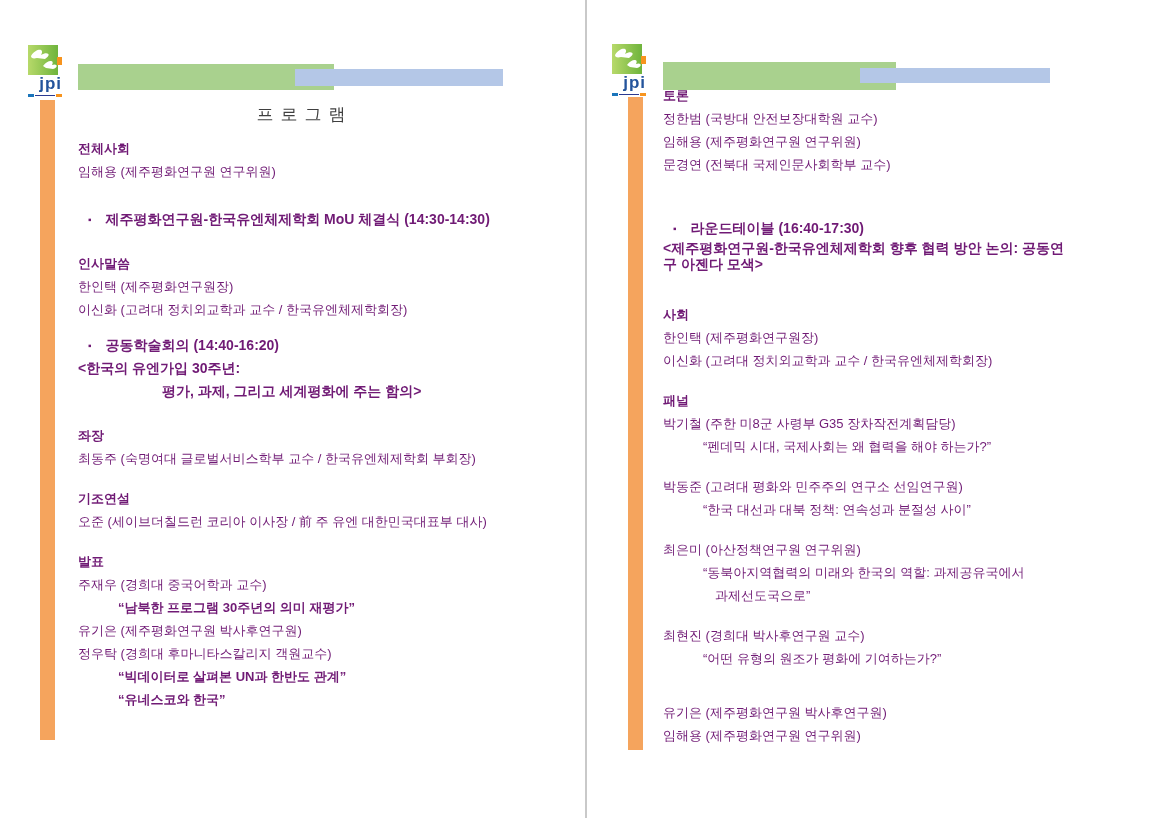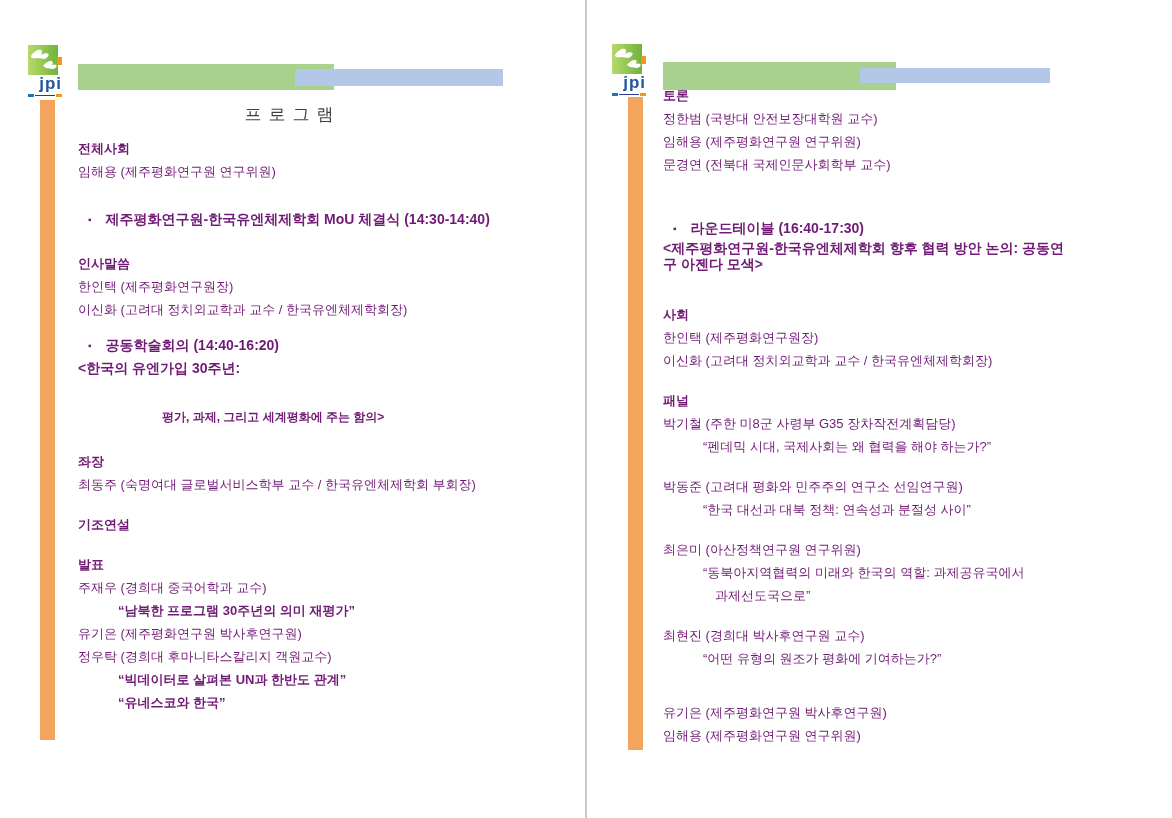--- a/index.html
+++ b/index.html
@@ -48,39 +48,39 @@
   #page-right .bar.green { left: 76px; top: 62px; width: 233px; height: 28px; }
   #page-right .bar.blue  { left: 273px; top: 68px; width: 190px; height: 15px; }
 
   
   .orange-bar { position: absolute; background: #f5a45d; width: 15px; }
   #page-left  .orange-bar { left: 40px; top: 100px; height: 640px; }
   #page-right .orange-bar { left: 41px; top: 97px;  height: 653px; }
 
   
   .doc-title {
-    position: absolute; left: 0; top: 103px; width: 585px;
+    position: absolute; left: 12px; top: 103px; width: 585px;
     text-align: center; font-size: 17px; letter-spacing: 7px;
     color: #3f3f3f; font-family: Liberation Mono, monospace;
   }
 
   
   .content { position: absolute; }
   #page-left  .content { left: 78px; top: 137px; width: 480px; }
   #page-right .content { left: 76px; top: 84px;  width: 495px; }
 
   .line {
     height: 23px; line-height: 23px; font-size: 13px;
     white-space: nowrap; color: #701a75;
   }
   .line.heading { font-weight: bold; }
   .line.bullet  { font-weight: bold; font-size: 14px; padding-left: 10px; }
   .line.bullet::before { content: "▪"; font-size: 10px; margin-right: 14px; vertical-align: 1px; }
   .line.bold    { font-weight: bold; font-size: 14px; }
-  .line.bold-indent { font-weight: bold; font-size: 12px; padding-left: 84px; margin-top: 26px; }
+  .line.bold-indent { font-weight: bold; font-size: 14px; padding-left: 84px; }
   .line.bold-tight  { font-weight: bold; font-size: 14px; height: 16px; line-height: 16px; }
   .line.quote       { padding-left: 40px; }
   .line.quote-bold  { padding-left: 40px; font-weight: bold; }
   .line.quote-cont  { padding-left: 52px; }
 
   .gap { width: 100%; }
   .gap.xs  { height: 13px; }
   .gap.sm  { height: 17px; }
   .gap.md  { height: 21px; }
   .gap.lg  { height: 25px; }
@@ -117,34 +117,35 @@
     <div class="bar green"></div>
     <div class="bar blue"></div>
     <div class="orange-bar"></div>
 
     <div class="doc-title">프로그램</div>
 
     <div class="content" id="content-left">
         <div class="line heading">전체사회</div>
         <div class="line text">임해용 (제주평화연구원 연구위원)</div>
         <div class="gap lg"></div>
-        <div class="line bullet">제주평화연구원-한국유엔체제학회 MoU 체결식 (14:30-14:40)</div>
+        <div class="line bullet">제주평화연구원-한국유엔체제학회 MoU 체결식 (14:30-14:30)</div>
         <div class="gap md"></div>
         <div class="line heading">인사말씀</div>
         <div class="line text">한인택 (제주평화연구원장)</div>
         <div class="line text">이신화 (고려대 정치외교학과 교수 / 한국유엔체제학회장)</div>
         <div class="gap xs"></div>
         <div class="line bullet">공동학술회의 (14:40-16:20)</div>
         <div class="line bold">&lt;한국의 유엔가입 30주년:</div>
         <div class="line bold-indent">평가, 과제, 그리고 세계평화에 주는 함의&gt;</div>
         <div class="gap md"></div>
         <div class="line heading">좌장</div>
         <div class="line text">최동주 (숙명여대 글로벌서비스학부 교수 / 한국유엔체제학회 부회장)</div>
         <div class="gap sm"></div>
         <div class="line heading">기조연설</div>
+        <div class="line text">오준 (세이브더칠드런 코리아 이사장 / 前 주 유엔 대한민국대표부 대사)</div>
         <div class="gap sm"></div>
         <div class="line heading">발표</div>
         <div class="line text">주재우 (경희대 중국어학과 교수)</div>
         <div class="line quote-bold">“남북한 프로그램 30주년의 의미 재평가”</div>
         <div class="line text">유기은 (제주평화연구원 박사후연구원)</div>
         <div class="line text">정우탁 (경희대 후마니타스칼리지 객원교수)</div>
         <div class="line quote-bold">“빅데이터로 살펴본 UN과 한반도 관계”</div>
         <div class="line quote-bold">“유네스코와 한국”</div>
       </div>
   </div>

